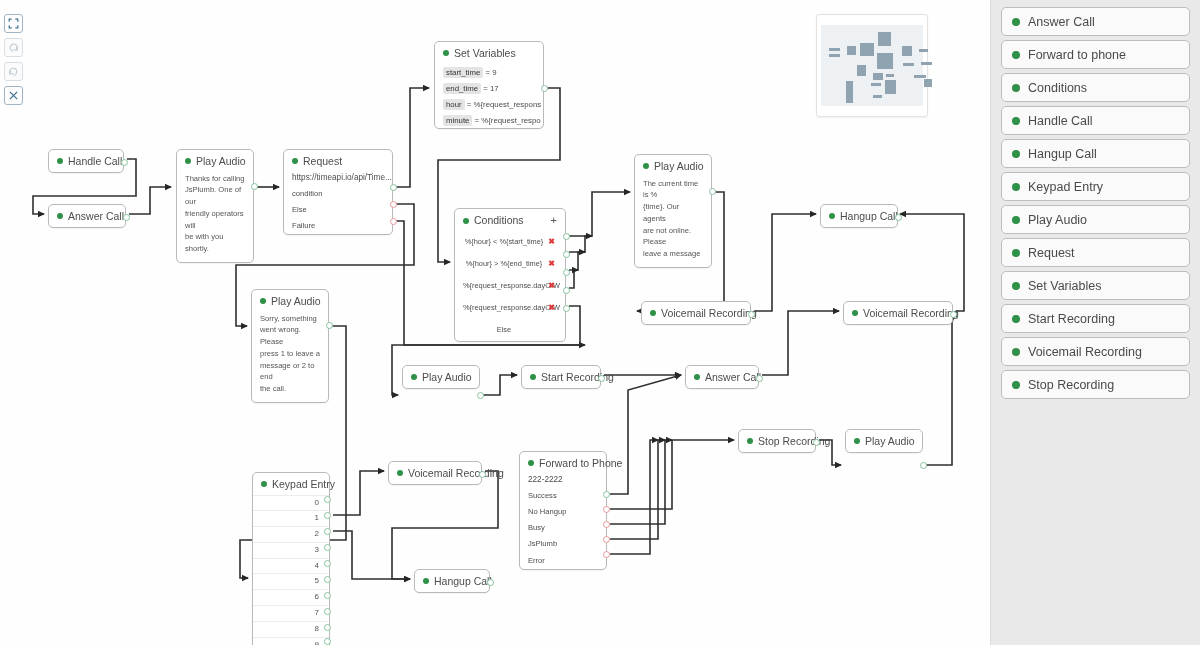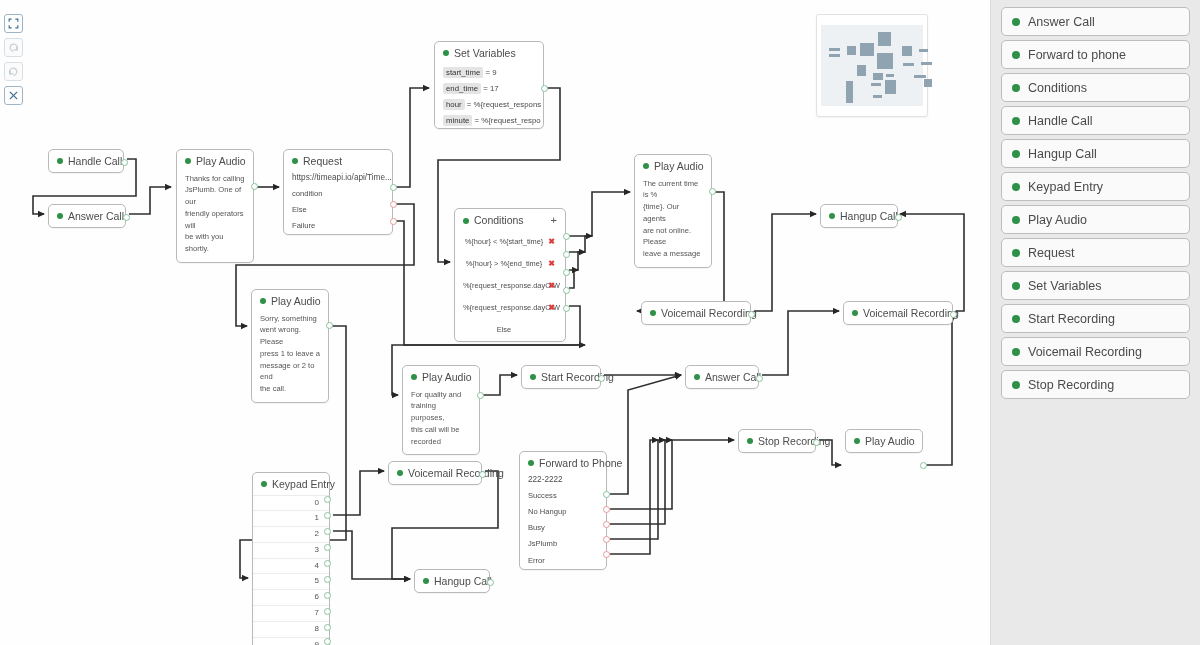--- a/index.html
+++ b/index.html
@@ -413,26 +413,20 @@
         <span>Voicemail Recording</span>
       </div>
     </div>
     <div class="ep out" style="left:950px;top:311px;"></div>
 
     <div class="node" style="left:402px;top:365px;width:78px;">
       <div class="node-title">
         <span class="dot"></span>
         <span>Play Audio</span>
       </div>
-      <div class="node-body">
-        <div class="node-text">For quality and
-training purposes,
-this call will be
-recorded</div>
-      </div>
     </div>
     <div class="ep out" style="left:477px;top:392px;"></div>
 
     <div class="node" style="left:521px;top:365px;width:80px;">
       <div class="node-title">
         <span class="dot"></span>
         <span>Start Recording</span>
       </div>
     </div>
     <div class="ep out" style="left:598px;top:375px;"></div>

